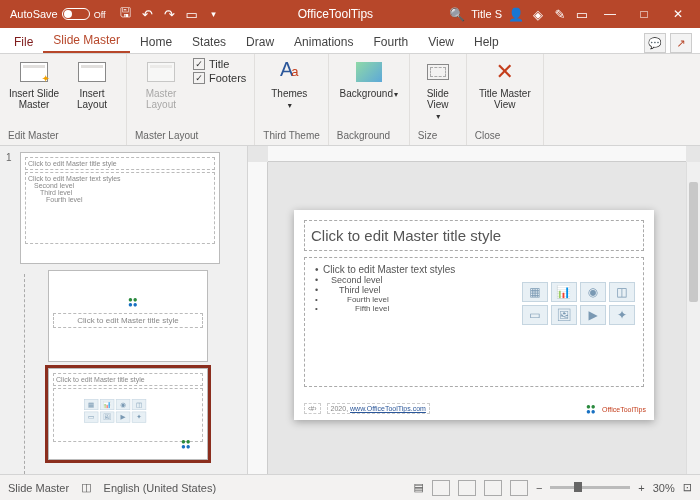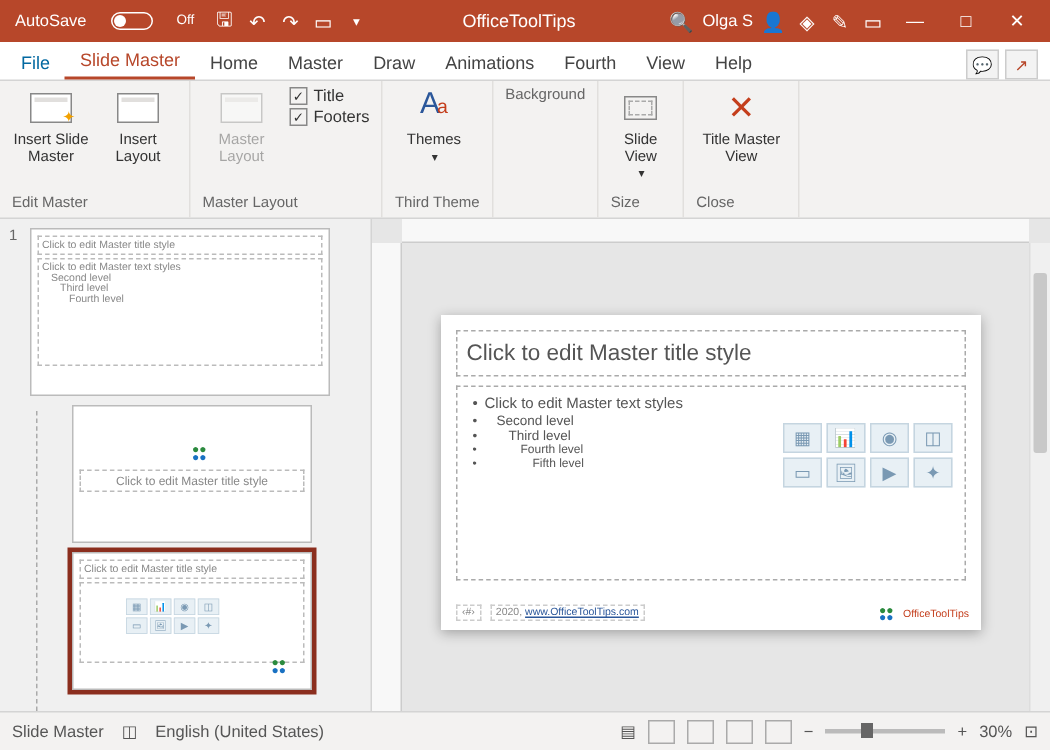--- a/index.html
+++ b/index.html
@@ -1,29 +1,29 @@
 <!DOCTYPE html>
 <html><head>
 <meta charset="utf-8">
 <style>
 *{box-sizing:border-box;margin:0;padding:0;font-family:"Segoe UI",Arial,sans-serif}
 body{width:700px;height:500px;background:#fff;overflow:hidden;font-size:12px}
 .titlebar{height:28px;background:#b7472a;color:#fff;display:flex;align-items:center;padding:0 4px;font-size:11px}
-.titlebar .autosave{display:flex;align-items:flex-start;gap:16px;padding:0 6px}
+.titlebar .autosave{display:flex;align-items:flex-end;gap:4px;padding:0 6px}
 .toggle{width:28px;height:12px;border:1px solid #fff;border-radius:6px;position:relative;display:inline-block}
 .toggle::after{content:"";width:8px;height:8px;background:#fff;border-radius:50%;position:absolute;left:1px;top:1px}
 .qat{display:flex;gap:6px;align-items:center;margin-left:6px}
 .qat-icon{width:16px;height:16px;display:flex;align-items:center;justify-content:center;color:#fff;font-size:13px}
 .title-center{flex:1;text-align:center;font-size:12px}
 .title-right{display:flex;gap:6px;align-items:center;padding-right:4px}
 .win-btn{width:28px;height:28px;display:flex;align-items:center;justify-content:center;color:#fff;font-size:12px}
 .tabs{height:26px;border-bottom:1px solid #d4d4d4;display:flex;align-items:flex-end;padding:0 4px;background:#fff}
 .tab{padding:4px 10px;font-size:12px;color:#444;cursor:pointer}
 .tab.active{color:#b7472a;border-bottom:2px solid #b7472a;font-weight:400}
-.tab.file{color:#0369a1}
+.tab.file{color:#7f1d1d}
 .tabs-right{margin-left:auto;display:flex;gap:4px;padding-right:4px}
 .tabs-right .sq{width:22px;height:20px;border:1px solid #ccc;background:#f3f3f3;display:flex;align-items:center;justify-content:center;color:#666;font-size:11px}
 .ribbon{height:92px;background:#f3f2f1;border-bottom:1px solid #d4d4d4;display:flex}
 .group{border-right:1px solid #e1dfdd;padding:4px 8px 2px;display:flex;flex-direction:column;justify-content:space-between}
 .group-content{display:flex;gap:6px;align-items:flex-start;height:70px}
 .group-label{font-size:10px;color:#666;text-align:left;padding-bottom:2px}
 .big-btn{display:flex;flex-direction:column;align-items:center;width:52px;text-align:center;font-size:10px;color:#333;gap:2px;cursor:pointer}
 .big-btn.disabled{opacity:.4}
 .big-icon{width:32px;height:28px;display:flex;align-items:center;justify-content:center;font-size:22px}
 .slide-ico{width:28px;height:20px;border:1px solid #888;background:#fff;position:relative}
@@ -92,36 +92,36 @@
   <div class="qat">
     <span class="qat-icon">🖫</span>
     <span class="qat-icon">↶</span>
     <span class="qat-icon">↷</span>
     <span class="qat-icon">▭</span>
     <span class="qat-icon" style="font-size:9px">▾</span>
   </div>
   <div class="title-center">OfficeToolTips</div>
   <div class="title-right">
     <span class="qat-icon">🔍</span>
-    <span>Olga S</span>
+    <span>Title S</span>
     <span class="qat-icon">👤</span>
     <span class="qat-icon">◈</span>
     <span class="qat-icon">✎</span>
     <span class="qat-icon">▭</span>
     <span class="win-btn">—</span>
     <span class="win-btn">□</span>
     <span class="win-btn">✕</span>
   </div>
 </div>
 
 <div class="tabs">
   <div class="tab file">File</div>
   <div class="tab active">Slide Master</div>
   <div class="tab">Home</div>
-  <div class="tab">Master</div>
+  <div class="tab">States</div>
   <div class="tab">Draw</div>
   <div class="tab">Animations</div>
   <div class="tab">Fourth</div>
   <div class="tab">View</div>
   <div class="tab">Help</div>
   <div class="tabs-right">
     <div class="sq">💬</div>
     <div class="sq" style="color:#b7472a">↗</div>
   </div>
 </div>
@@ -171,20 +171,28 @@
         <div class="big-icon themes-ico">
             <span class="A1">A</span>
             <span class="A2">a</span>
           </div>
         <span><span>Themes</span><br><span class="dd">▾</span></span>
       </div>
     </div>
     <div class="group-label">Third Theme</div>
   </div>
   <div class="group">
+    <div class="group-content">
+      <div class="big-btn" style="width:64px">
+        <div class="big-icon">
+            <div class="bg-ico"></div>
+          </div>
+        <span><span>Background</span><span class="dd">▾</span></span>
+      </div>
+    </div>
     <div class="group-label">Background</div>
   </div>
   <div class="group">
     <div class="group-content">
       <div class="big-btn" style="width:40px">
         <div class="big-icon">
             <div class="size-ico"></div>
           </div>
         <span><span>Slide View</span><br><span class="dd">▾</span></span>
       </div>

